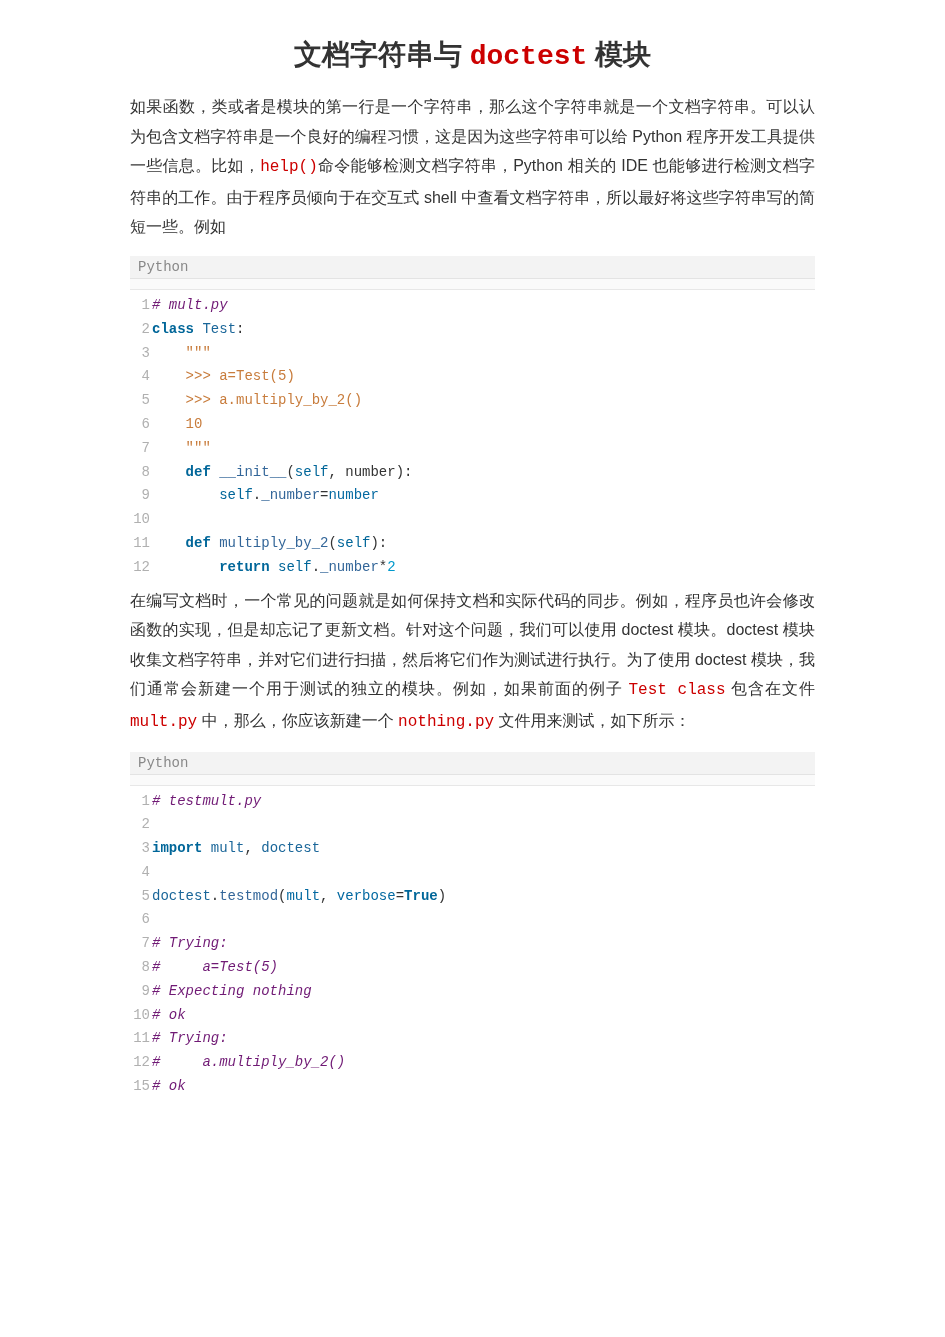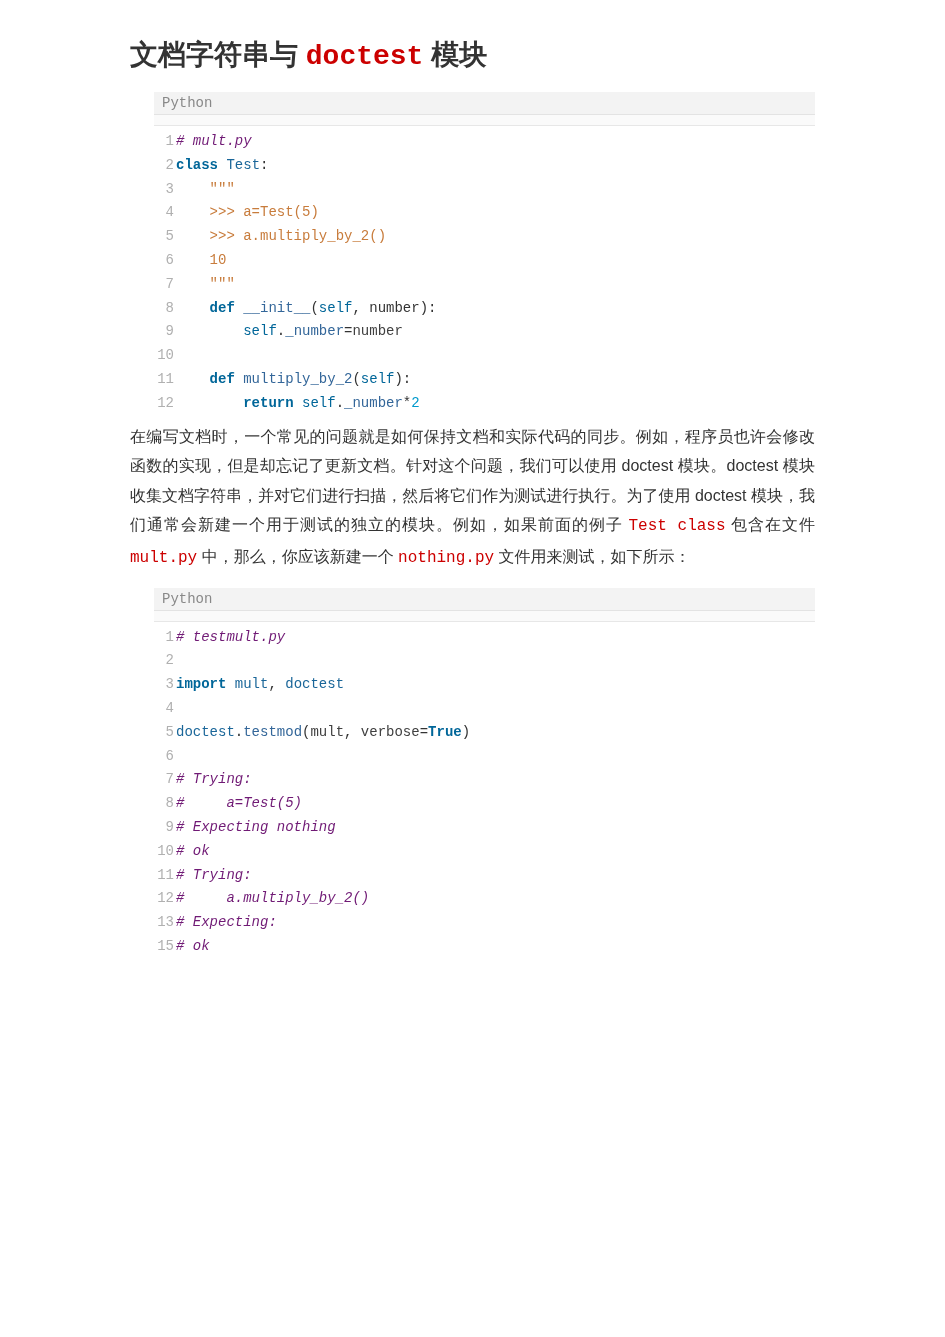--- a/index.html
+++ b/index.html
@@ -13,39 +13,39 @@
     width: 945px;
     min-height: 1337px;
     box-sizing: border-box;
     padding: 30px 130px 30px 130px;
     background: #fff;
   }
   h1 {
     font-size: 28px;
     font-weight: bold;
     margin: 6px 0 18px 0;
+    text-align: center;
   }
   h1 .red-code {
     color: #c00;
     font-family: Consolas, "Courier New", monospace;
     font-weight: bold;
   }
   p.para {
     font-size: 16px;
     line-height: 1.85;
     margin: 0 0 14px 0;
     text-align: justify;
   }
   .red-code {
     color: #c00;
     font-family: Consolas, "Courier New", monospace;
   }
   .code-block {
     margin-bottom: 2px;
-    margin-left: 24px;
   }
   .code-label {
     background: #f3f3f3;
     color: #888;
     font-family: Consolas, "Courier New", monospace;
     font-size: 14px;
     padding: 3px 8px;
     border-bottom: 1px solid #e3e3e3;
   }
   .code-sep {
@@ -78,33 +78,36 @@
   }
   
   .tok-comment { color: #701a75; font-style: italic; }
   .tok-keyword { color: #006699; font-weight: bold; }
   .tok-classname { color: #1a6699; }
   .tok-docstring { color: #c87c3c; }
   .tok-number { color: #0099cc; }
   .tok-self { color: #006699; font-weight: normal; }
   .tok-func { color: #336699; }
   .tok-attr { color: #336699; }
-  .tok-plain { color: #404040; }
+  .tok-plain { color: #0369a1; }
   .tok-op { color: #333; }
   .tok-bool { color: #006699; font-weight: bold; }
 </style>
 </head>
 <body>
 
 <div class="page">
 
   <h1>
     <span>文档字符串与 </span><span class="red-code">doctest</span><span> 模块</span>
   </h1>
 
+  <p class="para">
+    <span>如果函数，类或者是模块的第一行是一个字符串，那么这个字符串就是一个文档字符串。可以认为包含文档字符串是一个良好的编程习惯，这是因为这些字符串可以给 Python 程序开发工具提供一些信息。比如，</span><span class="red-code">help()</span><span>命令能够检测文档字符串，Python 相关的 IDE 也能够进行检测文档字符串的工作。由于程序员倾向于在交互式 shell 中查看文档字符串，所以最好将这些字符串写的简短一些。例如</span>
+  </p>
 
   <div class="code-block">
     <div class="code-label">Python</div>
     <div class="code-sep"></div>
     <div class="code-body" id="code-body-1">
         <div class="code-line">
           <span class="line-no">1</span>
           <span class="line-content"><span class="tok-comment"># mult.py</span></span>
         </div>
         <div class="code-line">
@@ -204,23 +207,19 @@
         </div>
         <div class="code-line">
           <span class="line-no">11</span>
           <span class="line-content"><span class="tok-comment"># Trying:</span></span>
         </div>
         <div class="code-line">
           <span class="line-no">12</span>
           <span class="line-content"><span class="tok-comment">#     a.multiply_by_2()</span></span>
         </div>
         <div class="code-line">
-          <span class="line-no">13</span>
-          <span class="line-content"><span class="tok-comment"># Expecting:</span></span>
-        </div>
-        <div class="code-line">
           <span class="line-no">15</span>
           <span class="line-content"><span class="tok-comment"># ok</span></span>
         </div>
       </div>
   </div>
 
 </div>
 
 </body></html>

